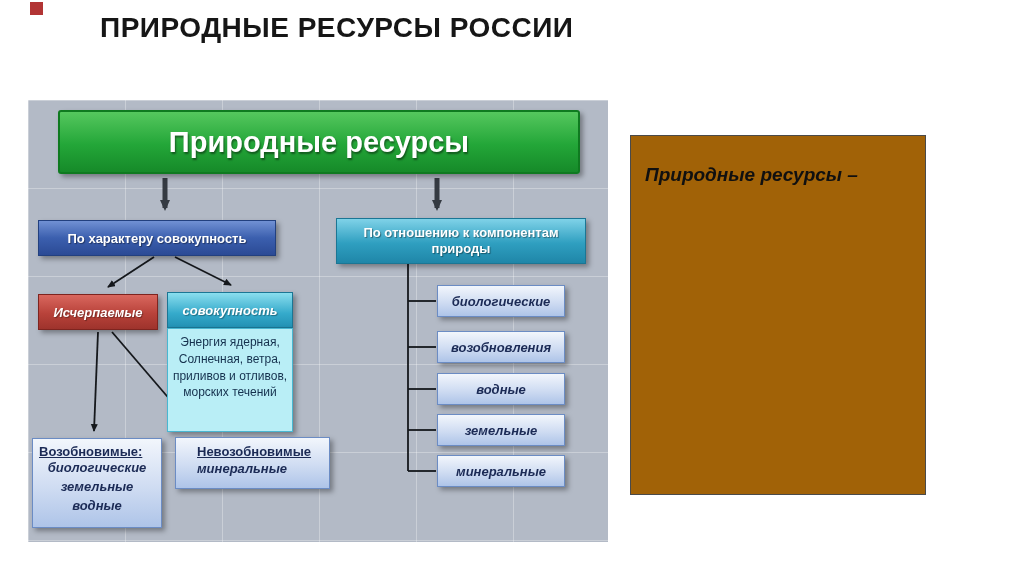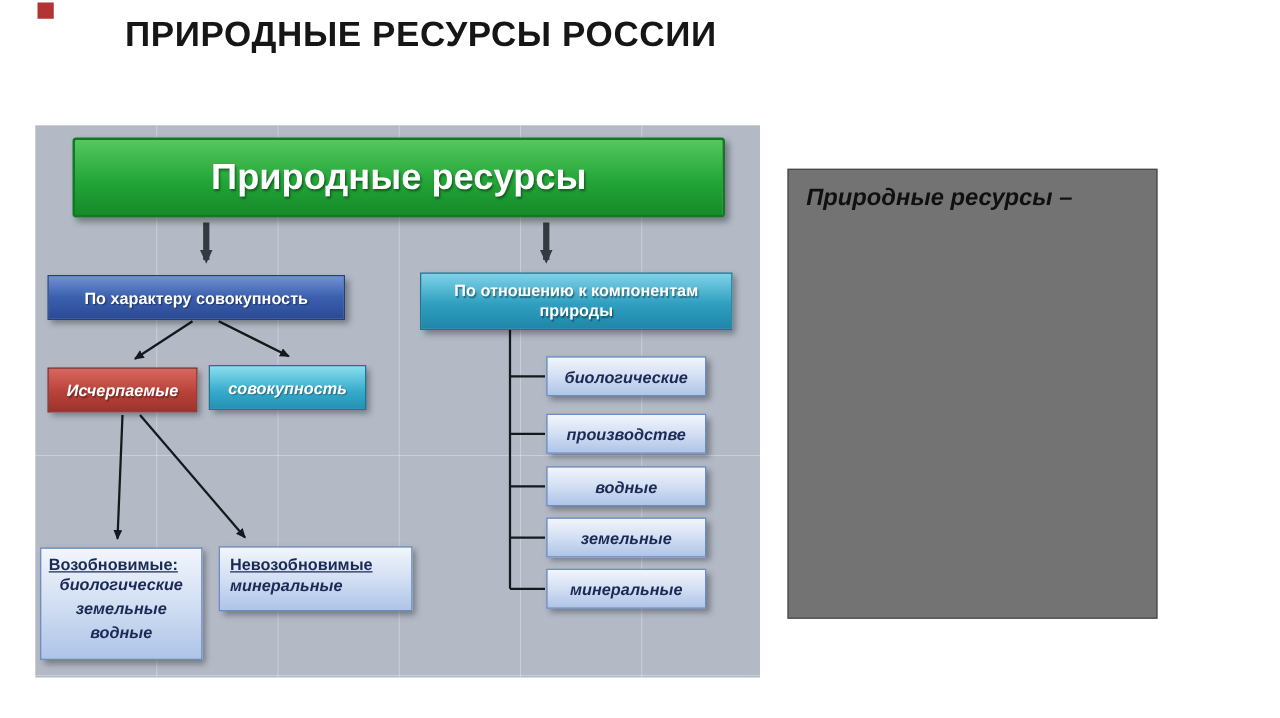--- a/index.html
+++ b/index.html
@@ -79,37 +79,37 @@
     color:#15314e; font-size:12px; text-align:center;
     padding:5px 4px; line-height:1.4;
   }
 
   .itembox {
     background:linear-gradient(180deg,#f2f6fc 0%, #cfdcf2 55%, #aec4e8 100%);
     border:1px solid #6b8cc4;
     color:#1b2a55;
   }
   .vbox-renew { left:4px; top:338px; width:130px; height:90px; padding:5px 6px; font-size:13px; }
-  .vbox-nonrenew { left:147px; top:337px; width:155px; height:52px; padding:6px 8px; font-size:13px; }
+  .vbox-nonrenew { left:147px; top:337px; width:155px; height:52px; padding:6px 21px; font-size:13px; }
   .vtitle { font-weight:bold; text-decoration:underline; }
   .vitem  { font-weight:bold; font-style:italic; text-align:center; line-height:1.45; }
   .vitem-left { font-weight:bold; font-style:italic; line-height:1.5; }
 
   .ritem {
     position:absolute; left:409px; width:128px; height:32px;
     box-shadow:3px 3px 5px rgba(0,0,0,.35);
     display:flex; align-items:center; justify-content:center;
     font-size:13px; font-weight:bold; font-style:italic;
   }
 
   
   .def-box {
     position:absolute; left:630px; top:135px; width:296px; height:360px;
-    background:#737373; border:1.5px solid #4a4a4a;
-    padding:10px 14px;
+    background:#a16207; border:1.5px solid #4a4a4a;
+    padding:26px 14px;
   }
   .def-text { font-size:19px; font-weight:bold; color:#101010; line-height:1.36; }
   .def-lead { display:block; font-style:italic; }
 </style>
 </head>
 <body>
 
 <div class="stage">
 
   <div class="bullet"></div>
@@ -157,35 +157,36 @@
     </div>
 
     <div class="node hdr hdr-teal">
       <span>По отношению к компонентам природы</span>
     </div>
 
     <div class="node leaf leaf-teal">
       <span>совокупность</span>
     </div>
 
+    <div class="node detail-cyan">Энергия ядерная, Солнечная, ветра, приливов и отливов, морских течений</div>
 
     <div class="node itembox vbox-renew">
       <div class="vtitle">Возобновимые:</div>
       <div class="vitem">биологические</div>
       <div class="vitem">земельные</div>
       <div class="vitem">водные</div>
     </div>
 
     <div class="node itembox vbox-nonrenew">
       <div class="vtitle">Невозобновимые</div>
       <div class="vitem-left">минеральные</div>
     </div>
 
     <div class="ritem itembox" style="top:185px">биологические</div>
-    <div class="ritem itembox" style="top:231px">производстве</div>
+    <div class="ritem itembox" style="top:231px">возобновления</div>
     <div class="ritem itembox" style="top:273px">водные</div>
     <div class="ritem itembox" style="top:314px">земельные</div>
     <div class="ritem itembox" style="top:355px">минеральные</div>
 
   </div>
 
   <div class="def-box">
     <p class="def-text">
       <span class="def-lead">Природные ресурсы –</span>
     </p>

